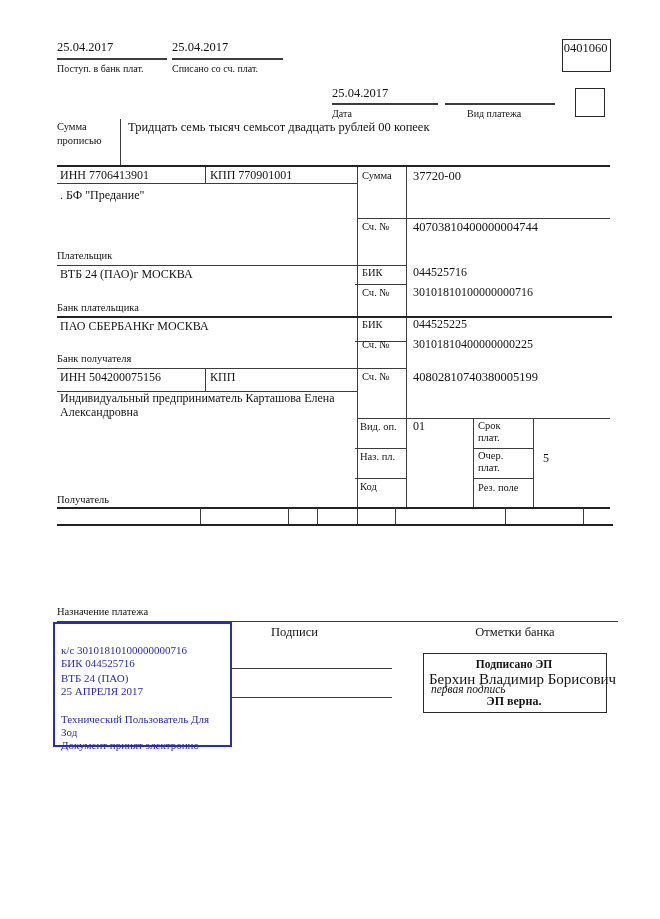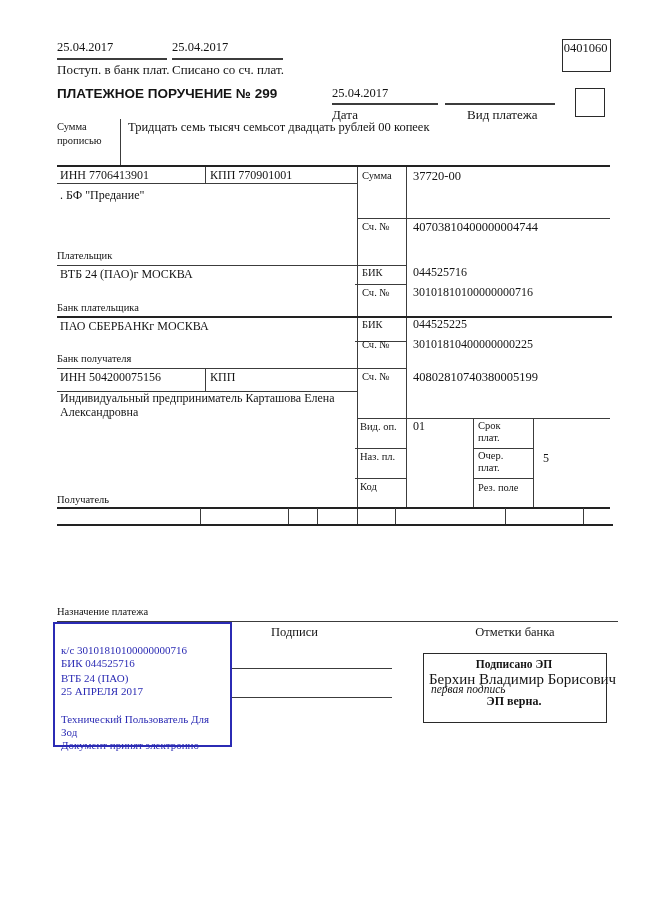--- a/index.html
+++ b/index.html
@@ -1,19 +1,19 @@
 <!DOCTYPE html>
 <html style="--blue: #2b2bb4;"><head>
 <meta charset="utf-8">
 <style>
   :root { --blue:#2b2bb4; --ink:#141414; --line:#3c3c3c; }
   html,body { margin:0; padding:0; background:#ffffff; }
   #page { position:relative; width:660px; height:919px; background:#ffffff; overflow:hidden; }
   .t { position:absolute; font-family:"Liberation Serif", serif; font-size:12px; line-height:1.15; color:var(--ink); white-space:nowrap; }
-  .sm { font-size:13px; }
+  .sm { font-size:10px; }
   .md { font-size:10.5px; }
   .lg { font-size:12.5px; }
   .fs11 { font-size:11px; line-height:13px; }
   .b { font-weight:bold; }
   .i { font-style:italic; }
   .sans { font-family:"Liberation Sans", sans-serif; }
   .ctr { text-align:center; }
   .wrap { white-space:normal; }
   .blue { color:var(--blue); }
   .hl { position:absolute; height:1px; background:var(--line); }
@@ -32,21 +32,20 @@
   <div class="t sm" style="left:57px; top:63px;">Поступ. в банк плат.</div>
 
   <div class="t lg" style="left:172px; top:40px;">25.04.2017</div>
   <div class="hl" style="left:172px; top:58px; width:111px; height:1.5px;"></div>
   <div class="t sm" style="left:172px; top:63px;">Списано со сч. плат.</div>
 
   <div class="box" style="left:562px; top:39px; width:49px; height:33px;">
     <div class="t lg ctr" style="left:0; top:1px; width:45px;">0401060</div>
   </div>
 
-  <div class="t sans b" style="left:57px; top:86px; font-size:13.5px;">ПЛАТЕЖНОЕ ПОРУЧЕНИЕ № 299</div>
   <div class="t lg" style="left:332px; top:86px;">25.04.2017</div>
   <div class="hl" style="left:332px; top:103px; width:106px; height:1.5px;"></div>
   <div class="t sm" style="left:332px; top:108px;">Дата</div>
   <div class="hl" style="left:445px; top:103px; width:110px; height:1.5px;"></div>
   <div class="t sm" style="left:467px; top:108px;">Вид платежа</div>
   <div class="box" style="left:575px; top:88px; width:30px; height:29px;"></div>
 
   <div class="t md" style="left:57px; top:121px;">Сумма</div>
   <div class="t md" style="left:57px; top:135px;">прописью</div>
   <div class="vl" style="left:120px; top:119px; height:48px;"></div>
@@ -134,20 +133,20 @@
     <div class="t fs11 blue" style="left:6px; top:61px;">25 АПРЕЛЯ 2017</div>
     <div class="t fs11 blue wrap" style="left:6px; top:89px; width:162px;">Технический Пользователь Для Зод</div>
     <div class="t fs11 blue" style="left:6px; top:115px;">Документ принят электронно</div>
   </div>
 
   <div class="t lg ctr" style="left:237px; top:625px; width:115px;">Подписи</div>
   <div class="hl" style="left:232px; top:668px; width:160px;"></div>
   <div class="hl" style="left:232px; top:697px; width:160px;"></div>
 
   <div class="t lg ctr" style="left:425px; top:625px; width:180px;">Отметки банка</div>
-  <div class="box" style="left:423px; top:653px; width:184px; height:70px;">
+  <div class="box" style="left:423px; top:653px; width:184px; height:60px;">
     <div class="t b ctr" style="left:0; top:4px; width:180px; font-size:11.5px;">Подписано ЭП</div>
     <div class="t" style="left:5px; top:17px; font-size:15px;">Берхин Владимир Борисович</div>
     <div class="t i" style="left:7px; top:29px; font-size:11.5px;">первая подпись</div>
     <div class="t b ctr" style="left:0; top:41px; width:180px;">ЭП верна.</div>
   </div>
 
 </div>
 
 </body></html>

